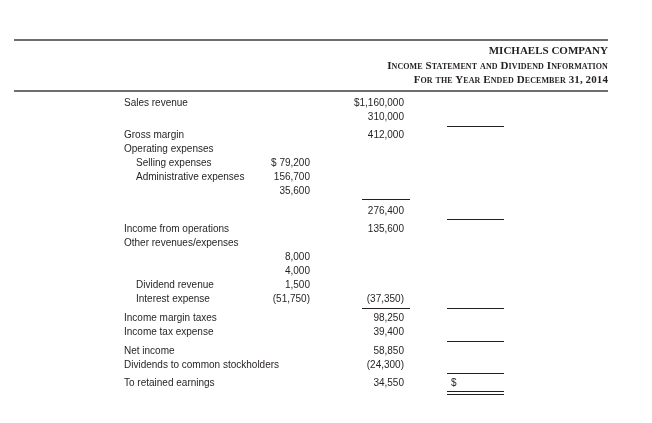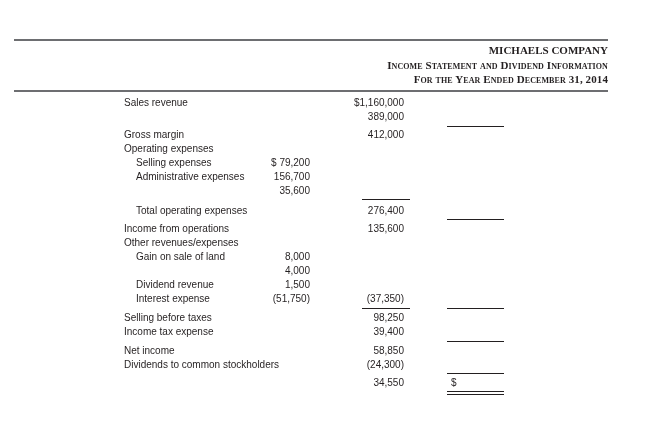--- a/index.html
+++ b/index.html
@@ -32,21 +32,21 @@
 <div class="hdr sub title">Income Statement and Dividend Information</div>
 <div class="hdr sub period">For the Year Ended December 31, 2014</div>
 <div class="rule mid"></div>
 
 <div>
   <div class="row" style="top:96px">
     <span class="lbl">Sales revenue</span>
     <span class="c2">$1,160,000</span>
   </div>
   <div class="row" style="top:110px">
-    <span class="c2">389,000</span>
+    <span class="c2">310,000</span>
   </div>
   <div class="uline u2" style="top:126px"></div>
   <div class="row" style="top:128px">
     <span class="lbl">Gross margin</span>
     <span class="c2">412,000</span>
   </div>
   <div class="row" style="top:142px">
     <span class="lbl">Operating expenses</span>
   </div>
   <div class="row" style="top:156px">
@@ -55,65 +55,64 @@
   </div>
   <div class="row" style="top:170px">
     <span class="lbl ind">Administrative expenses</span>
     <span class="c1">156,700</span>
   </div>
   <div class="row" style="top:184px">
     <span class="c1">35,600</span>
   </div>
   <div class="uline u1" style="top:199px"></div>
   <div class="row" style="top:204px">
-    <span class="lbl ind">Total operating expenses</span>
     <span class="c2">276,400</span>
   </div>
   <div class="uline u2" style="top:219px"></div>
   <div class="row" style="top:222px">
     <span class="lbl">Income from operations</span>
     <span class="c2">135,600</span>
   </div>
   <div class="row" style="top:236px">
     <span class="lbl">Other revenues/expenses</span>
   </div>
   <div class="row" style="top:250px">
-    <span class="lbl ind">Gain on sale of land</span>
     <span class="c1">8,000</span>
   </div>
   <div class="row" style="top:264px">
     <span class="c1">4,000</span>
   </div>
   <div class="row" style="top:278px">
     <span class="lbl ind">Dividend revenue</span>
     <span class="c1">1,500</span>
   </div>
   <div class="row" style="top:292px">
     <span class="lbl ind">Interest expense</span>
     <span class="c1">(51,750)</span>
     <span class="c2">(37,350)</span>
   </div>
   <div class="uline u1" style="top:308px"></div>
   <div class="uline u2" style="top:308px"></div>
   <div class="row" style="top:311px">
-    <span class="lbl">Selling before taxes</span>
+    <span class="lbl">Income margin taxes</span>
     <span class="c2">98,250</span>
   </div>
   <div class="row" style="top:325px">
     <span class="lbl">Income tax expense</span>
     <span class="c2">39,400</span>
   </div>
   <div class="uline u2" style="top:341px"></div>
   <div class="row" style="top:344px">
     <span class="lbl">Net income</span>
     <span class="c2">58,850</span>
   </div>
   <div class="row" style="top:358px">
     <span class="lbl">Dividends to common stockholders</span>
     <span class="c2">(24,300)</span>
   </div>
   <div class="uline u2" style="top:373px"></div>
   <div class="row" style="top:376px">
+    <span class="lbl">To retained earnings</span>
     <span class="dollar">$</span>
     <span class="c2">34,550</span>
   </div>
   <div class="dbl" style="top:391px"></div>
 </div>
 
 </body></html>

